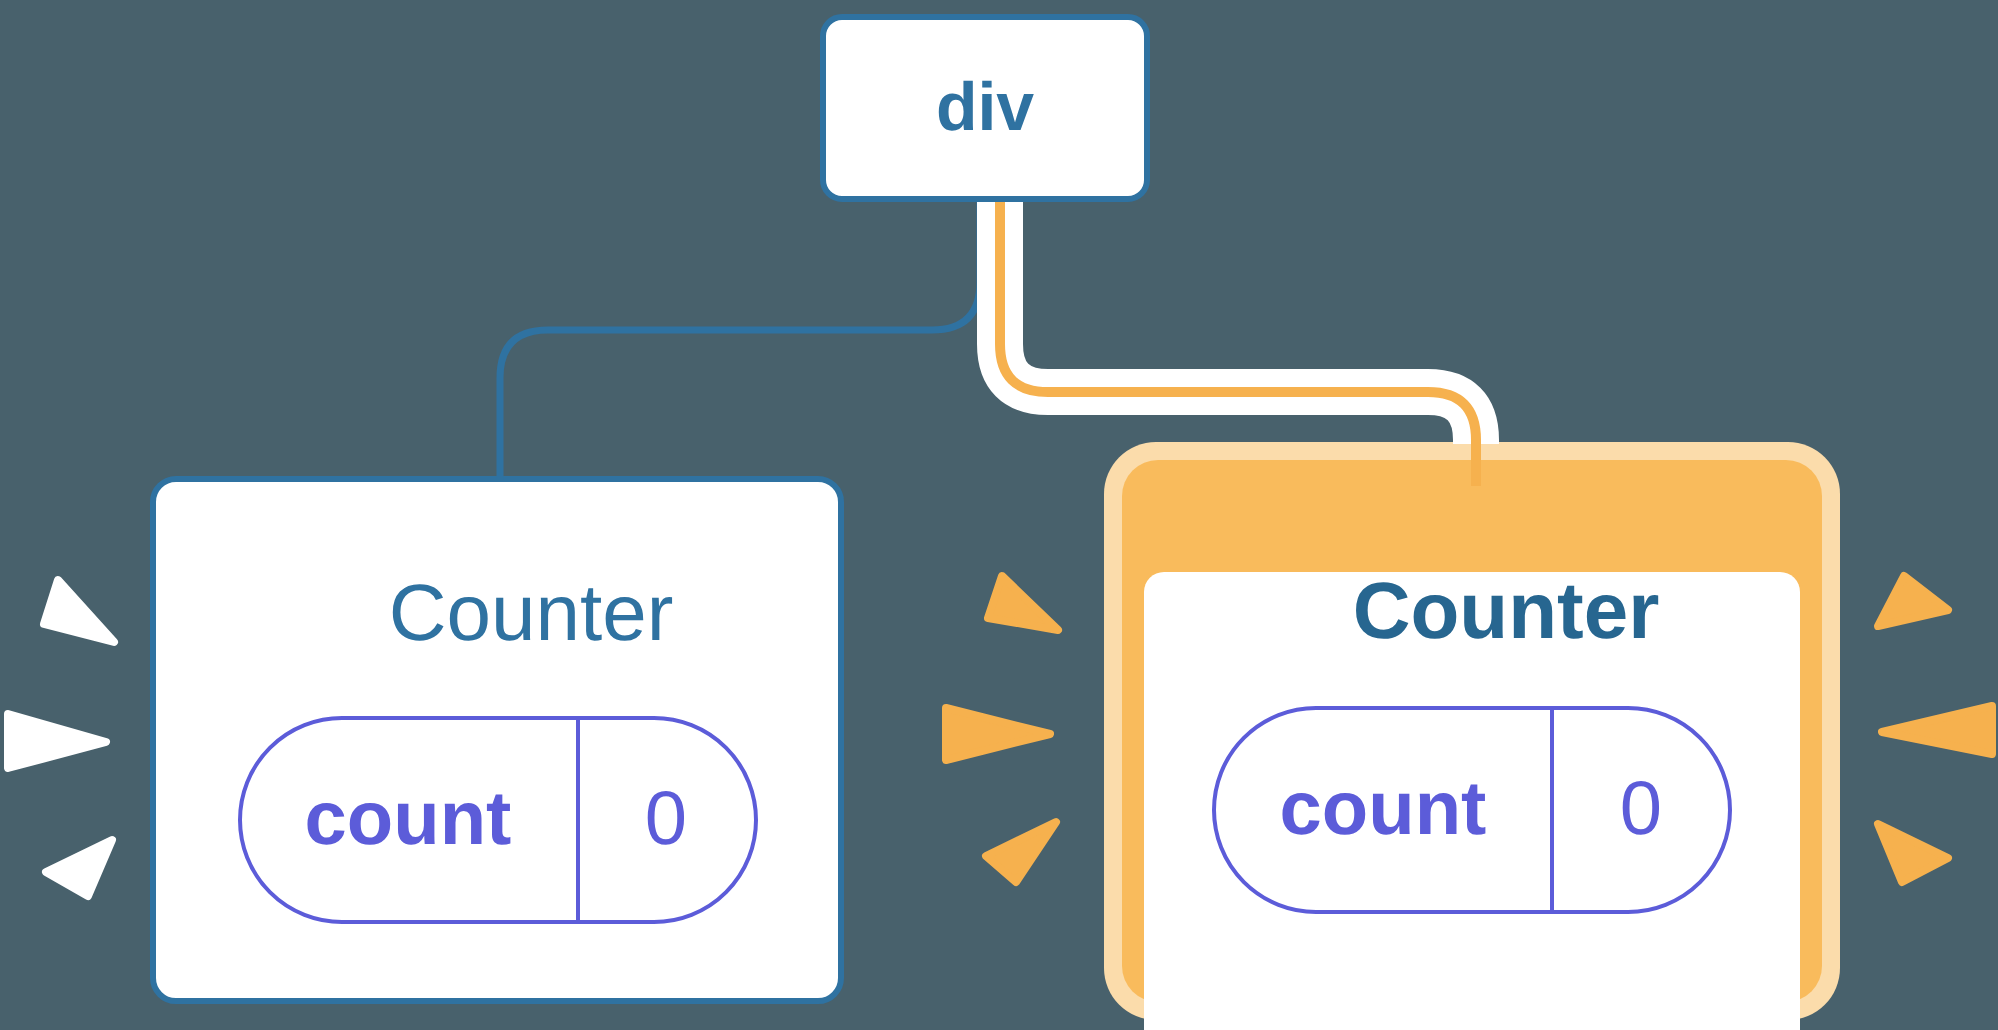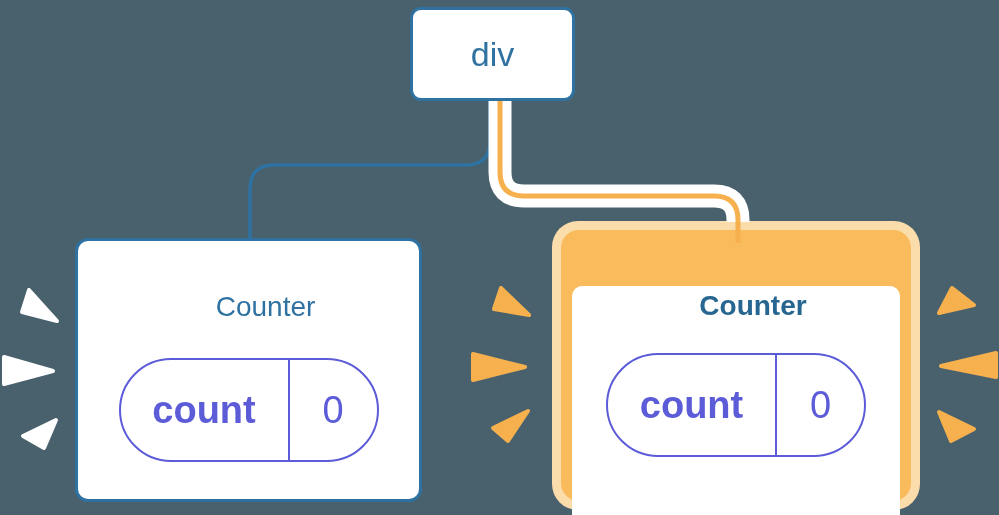--- a/index.html
+++ b/index.html
@@ -18,21 +18,21 @@
     pointer-events:none;
   }
   
   .root-node{
     position:absolute;left:410px;top:7px;width:165px;height:94px;
     background:var(--color-white,#fff);
     border:3px solid var(--color-steel-blue,#2F72A1);
     border-radius:11px;
     box-sizing:border-box;
     display:flex;align-items:center;justify-content:center;
-    font-size:34px;font-weight:400;
+    font-size:34px;font-weight:700;
     color:var(--color-steel-blue,#2F72A1);
     z-index:2;
   }
   
   .card-left{
     position:absolute;left:75px;top:238px;width:347px;height:264px;
     background:var(--color-white,#fff);
     border:3px solid var(--color-steel-blue,#2F72A1);
     border-radius:13px;
     box-sizing:border-box;
@@ -56,21 +56,21 @@
   }
   .card-right-inner{
     width:100%;height:100%;
     background:var(--color-white,#fff);
     border-radius:10px;
     box-sizing:border-box;
   }
   .card-title{
     margin-top:46px;
     text-align:center;
-    font-size:28px;line-height:40px;font-weight:500;
+    font-size:40px;line-height:40px;font-weight:500;
     color:var(--color-steel-blue,#2F72A1);
     margin-left:34px;
   }
   .card-right-inner .card-title{
     margin-top:45px;
     font-weight:700;
     color:var(--color-steel-blue-dark,#276690);
   }
   .pill{
     width:260px;height:104px;

